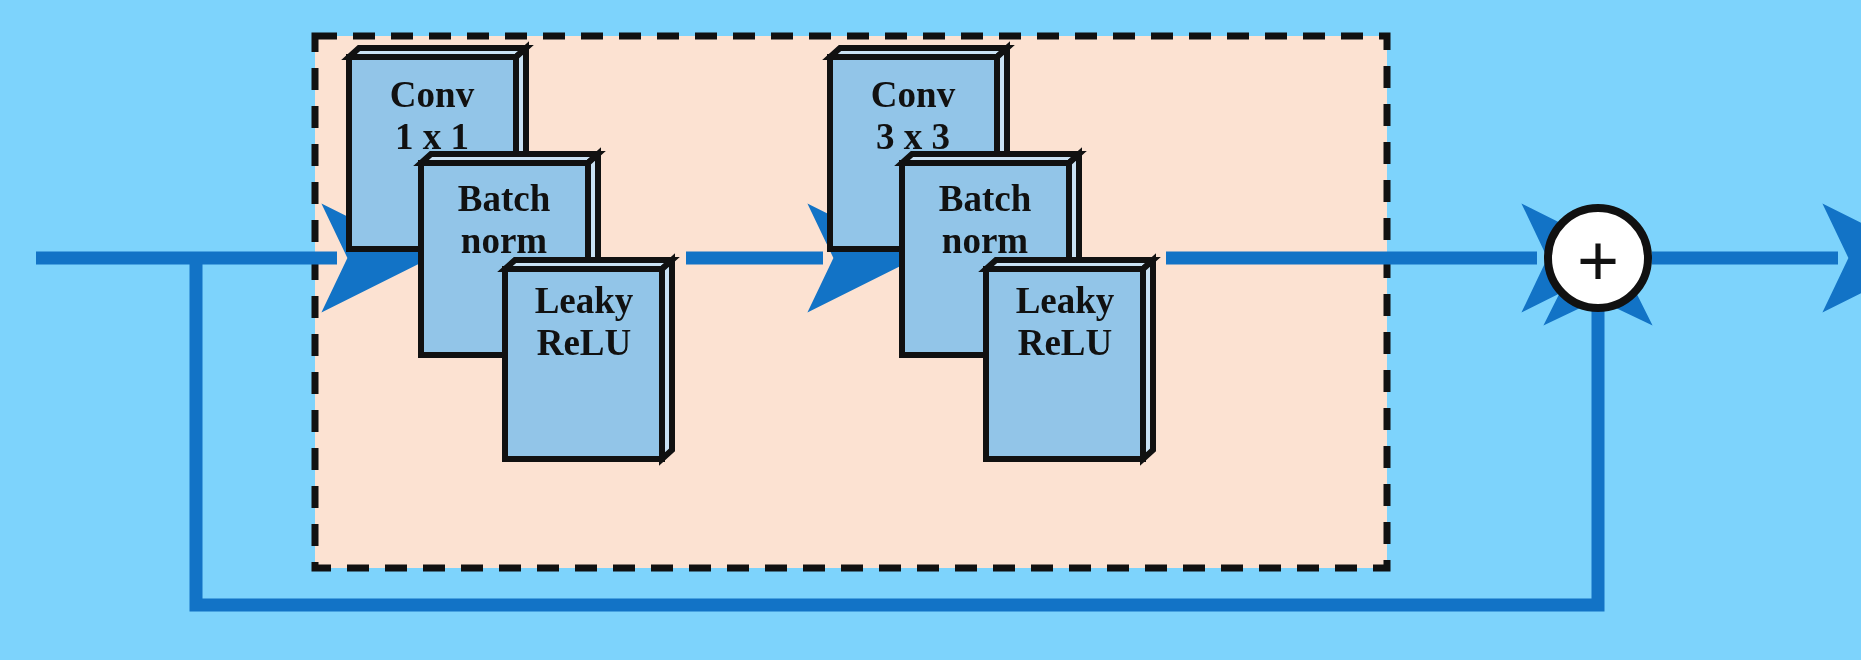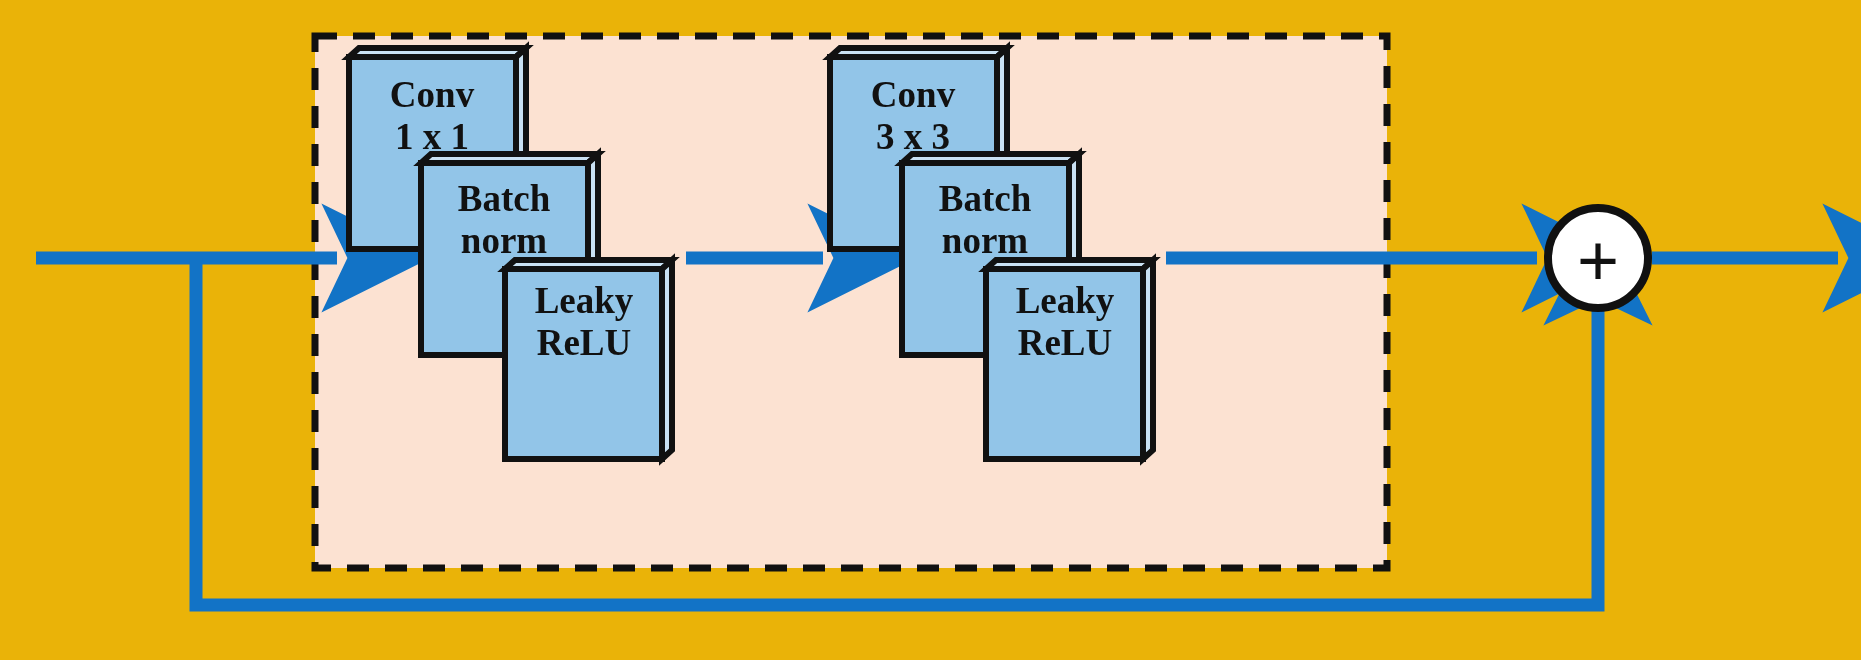--- a/index.html
+++ b/index.html
@@ -11,21 +11,21 @@
   body {
     width: 1861px;
     height: 660px;
     font-family: "Liberation Serif", "DejaVu Serif", serif;
     overflow: hidden;
   }
   #diagram-root {
     position: relative;
     width: 1861px;
     height: 660px;
-    background: #eab308;
+    background: #7dd3fc;
   }
   svg#diagram-svg {
     display: block;
     width: 1861px;
     height: 660px;
   }
   .card-label {
     font-family: "Liberation Serif", "DejaVu Serif", serif;
     font-weight: bold;
     font-size: 37px;

